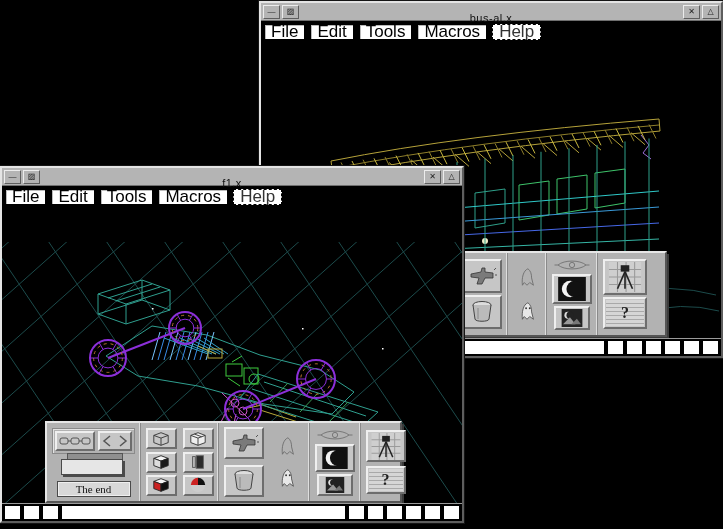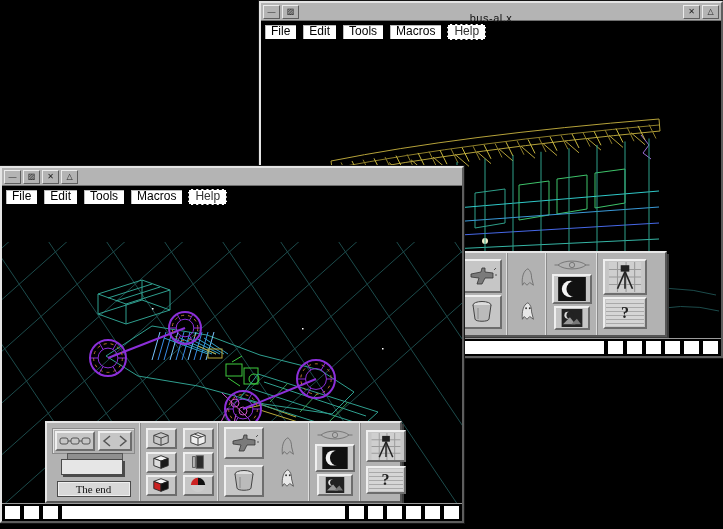--- a/index.html
+++ b/index.html
@@ -11,21 +11,21 @@
     border:2px solid;border-color:#e4e4e4 #5e5e5e #5e5e5e #e4e4e4;
     box-shadow:0 0 0 1px #151515;}
   .titlebar{height:18px;display:flex;align-items:center;background:#b4b4b4;
     border-bottom:1px solid #6f6f6f;padding:0 1px;}
   .tb-btn{width:17px;height:14px;margin:1px;background:#b4b4b4;border:1px solid;
     border-color:#ececec #5e5e5e #5e5e5e #ececec;font-size:8px;line-height:11px;
     text-align:center;color:#222;flex:0 0 auto;overflow:hidden;}
   .tb-title{flex:1;text-align:center;font-size:11px;color:#111;letter-spacing:.5px;margin-top:12px;}
   .menubar{height:22px;background:#000;display:flex;gap:5px;padding:3px 3px 2px;}
   .menu-btn{background:#fff;color:#000;border:1px solid #000;box-shadow:1px 1px 0 #bbb inset,1px 1px 0 #000;
-    font-size:12px;line-height:13px;height:16px;padding:0 6px;cursor:default;}
+    font-size:17px;line-height:13px;height:16px;padding:0 6px;cursor:default;}
   .menu-btn.help{border:1px dashed #000;box-shadow:none;color:#333;text-align:right;}
   .viewport{position:relative;height:295px;background:#000;overflow:hidden;}
   svg.wire{position:absolute;left:0;top:0;width:460px;height:295px;}
   .strip{height:18px;background:#000;border-top:1px solid #9a9a9a;display:flex;
     align-items:center;gap:4px;padding:0 3px;}
   .sq{width:15px;height:13px;background:#fff;flex:0 0 auto;}
   .bar{flex:1;height:13px;background:#fff;}
   
   .palette{position:absolute;background:#b2b2b2;border:2px solid;
     border-color:#e6e6e6 #555 #555 #e6e6e6;display:flex;box-shadow:2px 3px 0 #3a3a3a;}
@@ -239,20 +239,21 @@
         <div class="sq"></div>
         <div class="sq"></div>
         <div class="sq"></div>
       </div>
   </div>
 
   <div class="window" style="left:0px;top:166px;z-index:5;">
     <div class="titlebar">
       <div class="tb-btn">—</div>
       <div class="tb-btn">▨</div>
+      <div class="tb-title">f1.x</div>
       <div class="tb-btn">✕</div>
       <div class="tb-btn">△</div>
     </div>
     <div class="menubar">
       <div class="menu-btn">File</div>
       <div class="menu-btn">Edit</div>
       <div class="menu-btn">Tools</div>
       <div class="menu-btn">Macros</div>
       <div class="menu-btn help">Help</div>
     </div>

